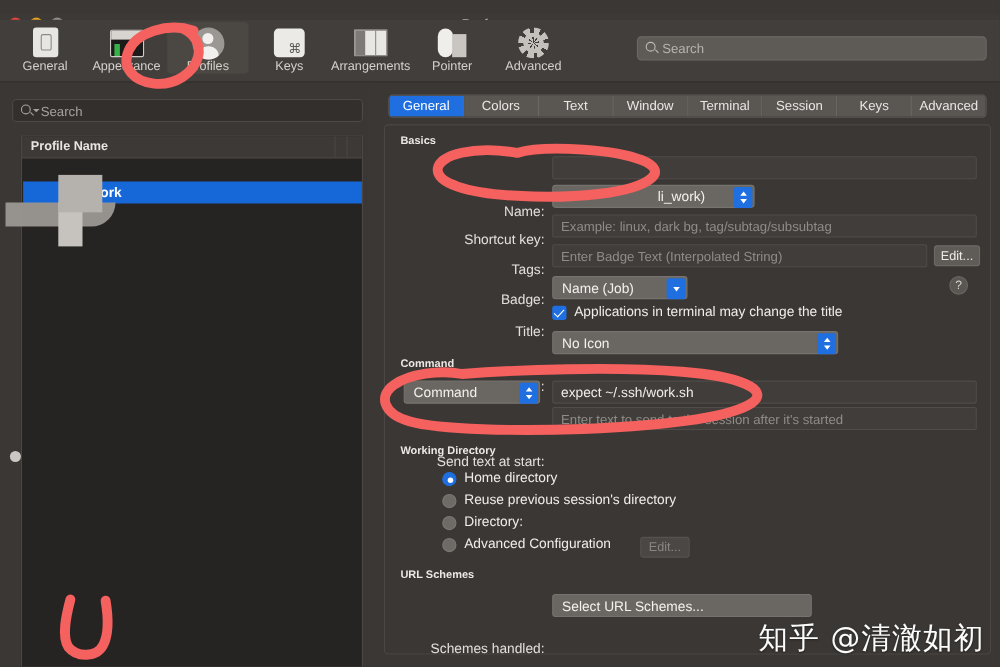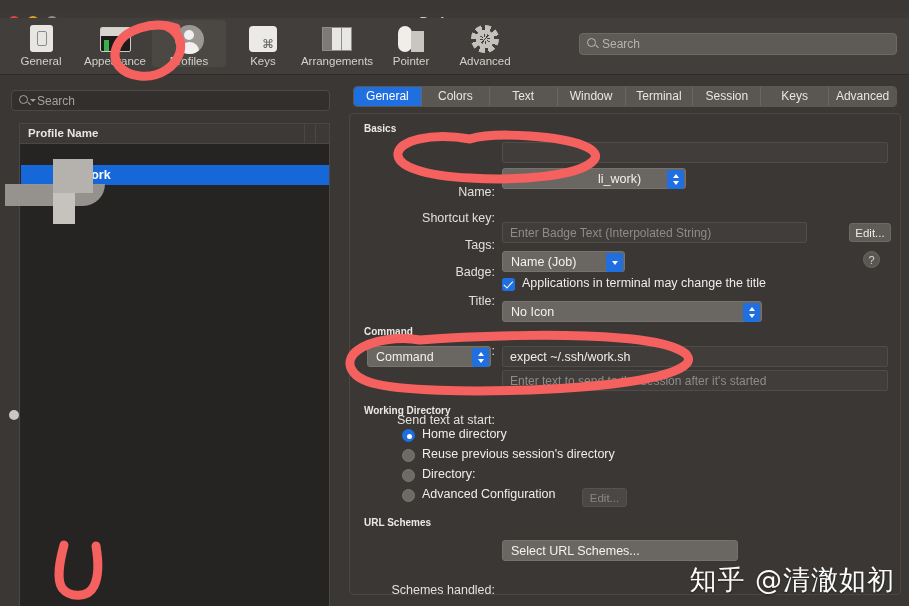--- a/index.html
+++ b/index.html
@@ -433,23 +433,26 @@
         <div class="val"></div>
       </div>
 
       <div class="flabel" style="left:25px;top:57px;width:120px;">Shortcut key:</div>
       <div class="popup" style="left:152px;top:54px;width:184px;">
         <div class="txt" style="left:95px;">li_work)</div>
         <div class="arrows" style="right:1px;"></div>
       </div>
 
       <div class="flabel" style="left:40px;top:84px;width:105px;">Tags:</div>
+      <div class="finput" style="left:152px;top:81px;width:386px;">
+        <div class="ph">Example: linux, dark bg, tag/subtag/subsubtag</div>
+      </div>
 
       <div class="flabel" style="left:35px;top:111px;width:110px;">Badge:</div>
-      <div class="finput" style="left:152px;top:108px;width:305px;">
+      <div class="finput" style="left:152px;top:108px;width:341px;">
         <div class="ph">Enter Badge Text (Interpolated String)</div>
       </div>
       <div class="btn" style="left:499px;top:109px;width:42px;">Edit...</div>
 
       <div class="flabel" style="left:45px;top:140px;width:100px;">Title:</div>
       <div class="popup" style="left:152px;top:137px;width:123px;">
         <div class="txt">Name (Job)</div>
         <div class="arrows single" style="right:1px;"></div>
       </div>
       <div class="helpbtn" style="left:513px;top:137px;">?</div>

